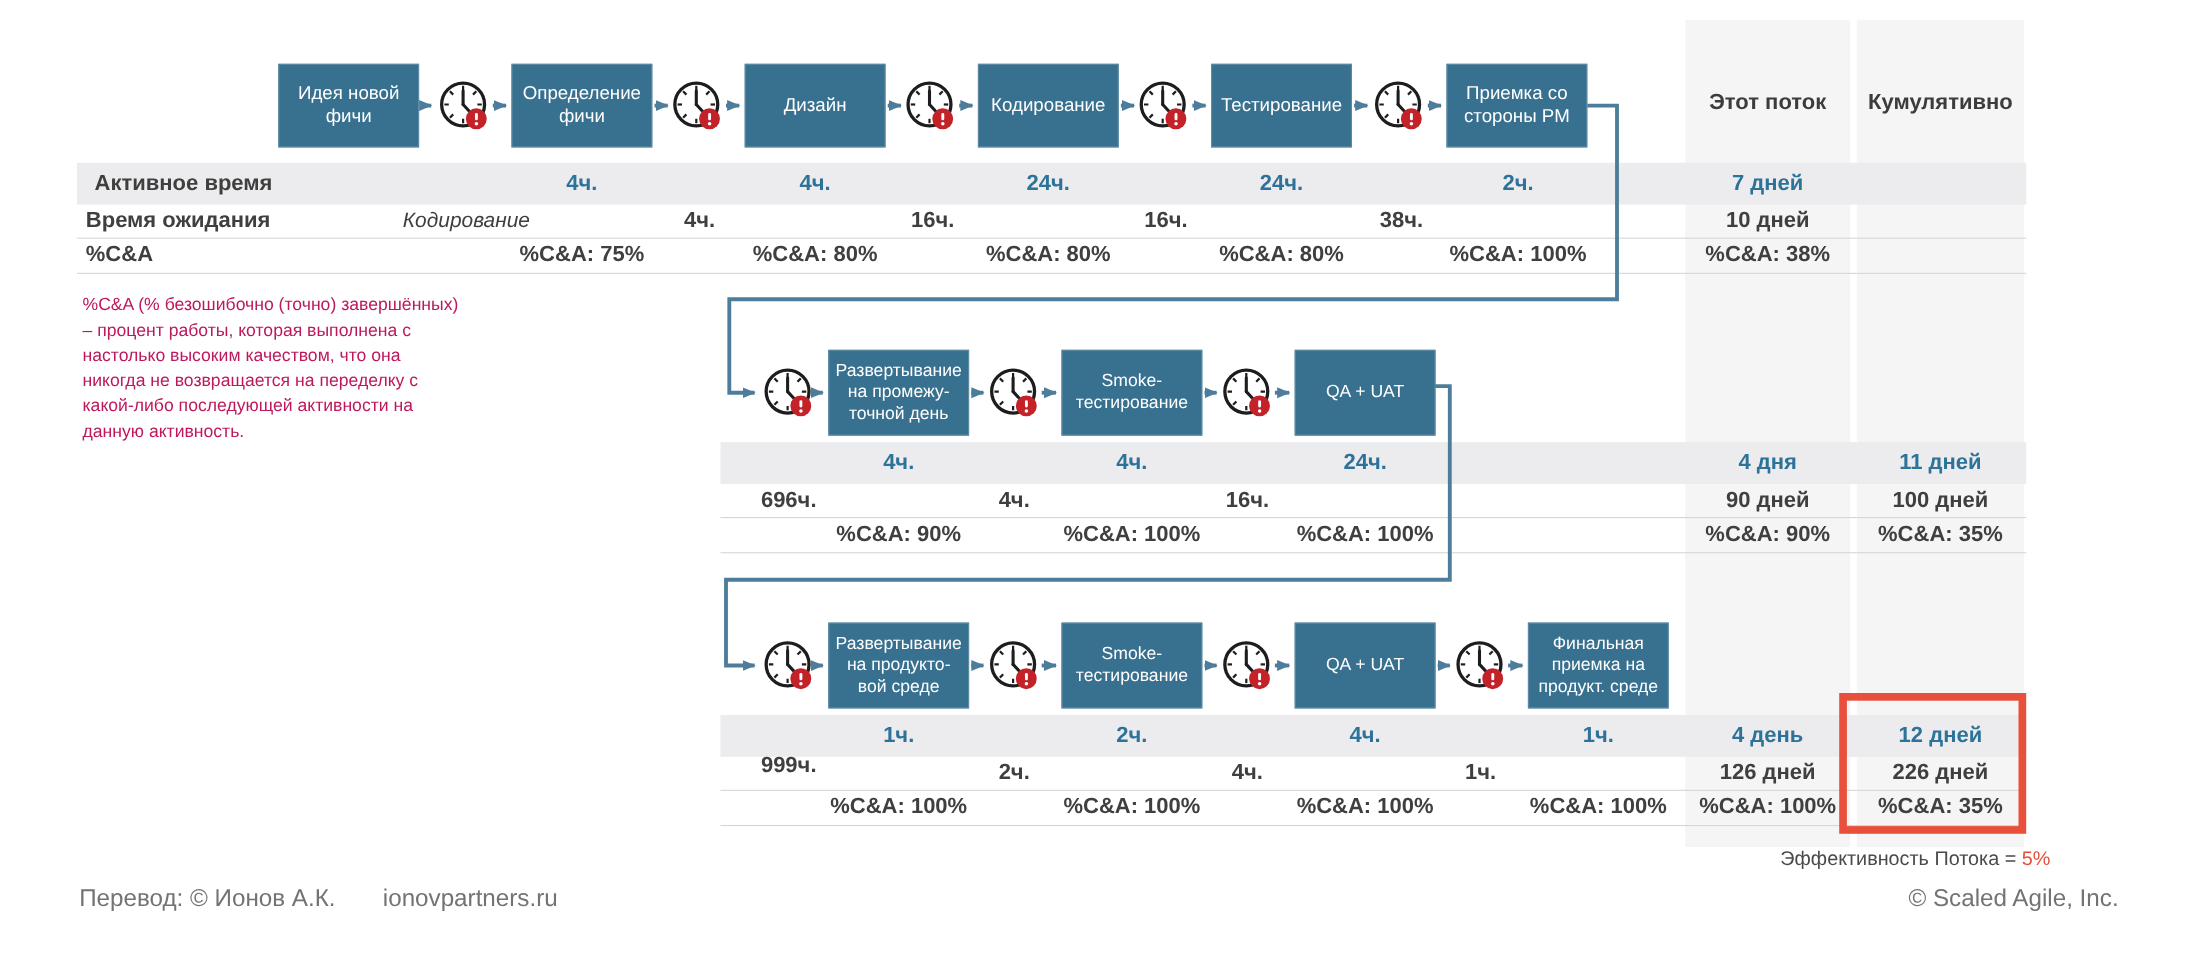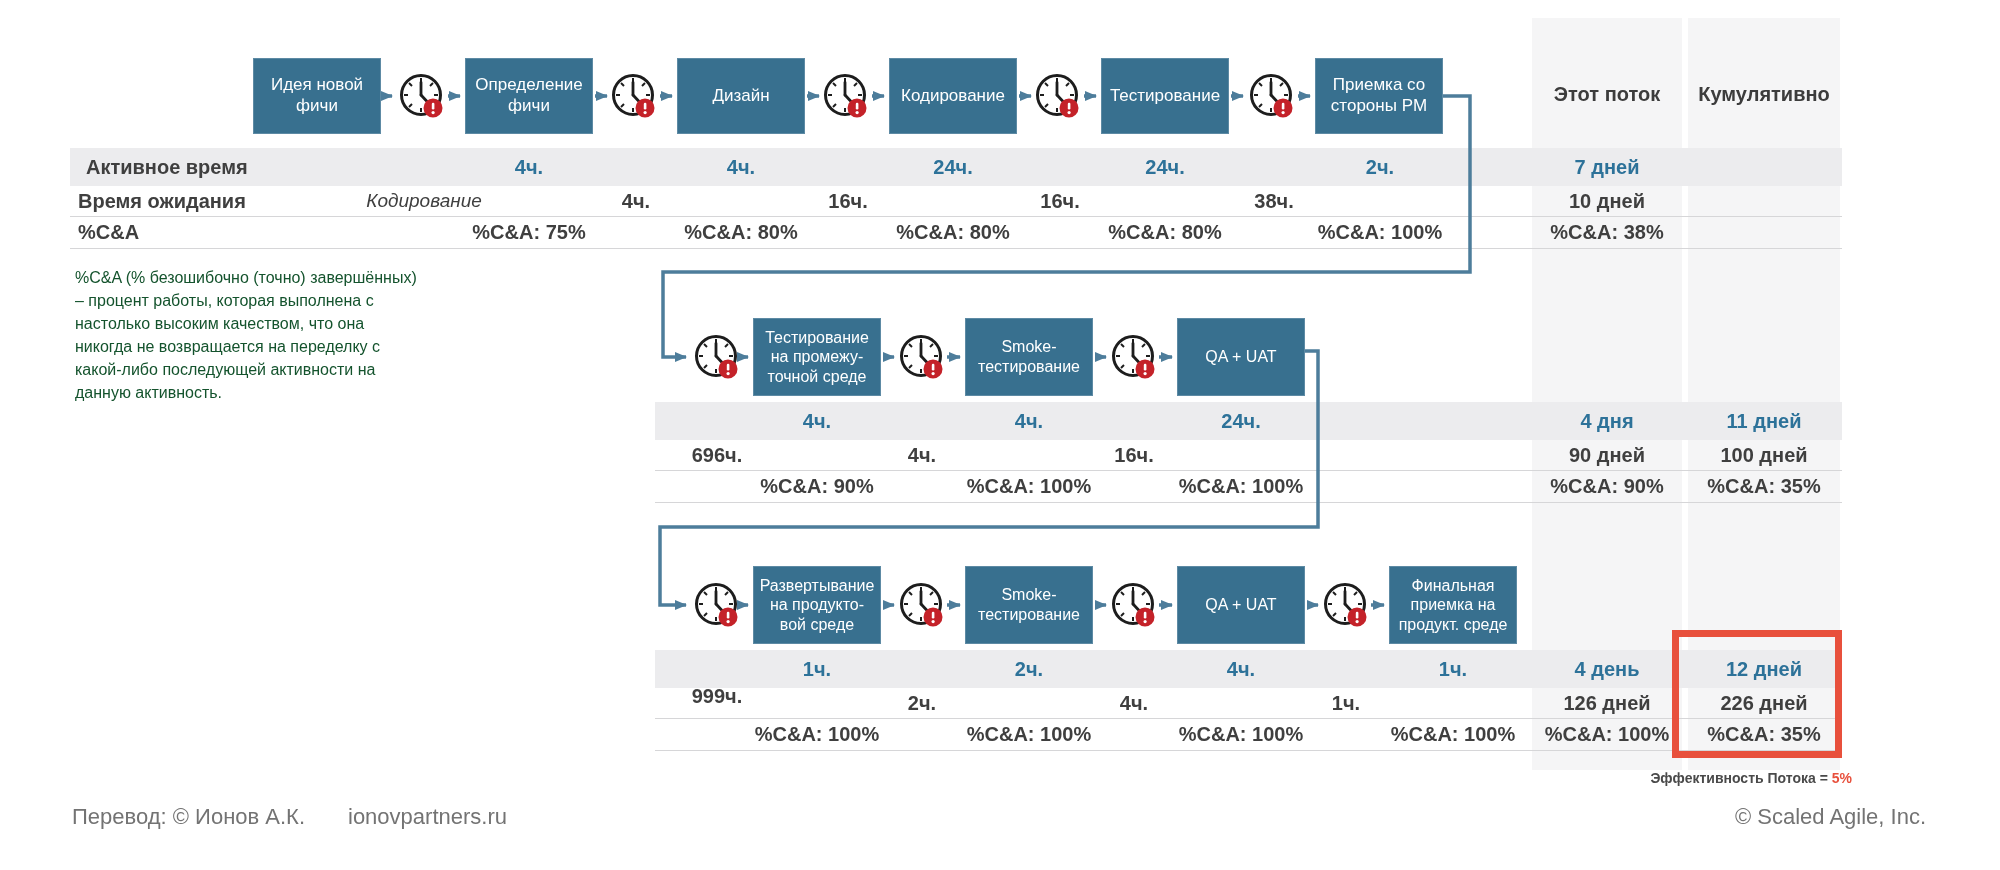--- a/index.html
+++ b/index.html
@@ -19,26 +19,26 @@
   .val{position:absolute;transform:translate(-50%,-50%);font-weight:bold;font-size:20px;
        color:#3f3f3f;white-space:nowrap;z-index:5;}
   .blue{color:#2d7299;}
   .italic{font-style:italic;font-weight:normal;font-size:19px;}
   .rowlabel{position:absolute;transform:translateY(-50%);font-weight:bold;font-size:20px;
        color:#3f3f3f;white-space:nowrap;z-index:5;}
   .colhead{position:absolute;transform:translate(-50%,-50%);font-weight:bold;font-size:20px;
        color:#3c3c3c;white-space:nowrap;z-index:5;}
 
   .note{position:absolute;left:75px;top:266px;width:348px;font-size:16px;line-height:23px;
-       color:#14532d;z-index:5;}
+       color:#be185d;z-index:5;}
 
   .hl{position:absolute;left:1672px;top:630px;width:170px;height:128px;
       border:7px solid #e8503c;box-sizing:border-box;z-index:7;background:transparent;}
 
-  .efficiency{position:absolute;top:770px;right:148px;font-size:14px;font-weight:bold;
+  .efficiency{position:absolute;top:770px;right:136px;font-size:18px;font-weight:normal;
       color:#4a4a4a;white-space:nowrap;z-index:5;}
   .efficiency .red{color:#e8503c;}
 
   .credit{position:absolute;top:804px;font-size:22px;color:#737373;white-space:nowrap;z-index:5;}
 
   svg.overlay{position:absolute;left:0;top:0;z-index:4;pointer-events:none;}
 </style>
 </head>
 <body>
 
@@ -135,21 +135,21 @@
     <use href="#clk" x="1321" y="580" width="50" height="50"></use>
   </svg>
 
   <div class="pbox f1" style="left:253px;">Идея новой фичи</div>
   <div class="pbox f1" style="left:465px;">Определение фичи</div>
   <div class="pbox f1" style="left:677px;">Дизайн</div>
   <div class="pbox f1" style="left:889px;">Кодирование</div>
   <div class="pbox f1" style="left:1101px;">Тестирование</div>
   <div class="pbox f1" style="left:1315px;">Приемка со стороны PM</div>
 
-  <div class="pbox f23" style="left:753px;top:318px;">Тестирование на промежу-точной среде</div>
+  <div class="pbox f23" style="left:753px;top:318px;">Развертывание на промежу-точной день</div>
   <div class="pbox f23" style="left:965px;top:318px;">Smoke-тестирование</div>
   <div class="pbox f23" style="left:1177px;top:318px;">QA + UAT</div>
 
   <div class="pbox f23" style="left:753px;top:566px;">Развертывание на продукто-вой среде</div>
   <div class="pbox f23" style="left:965px;top:566px;">Smoke-тестирование</div>
   <div class="pbox f23" style="left:1177px;top:566px;">QA + UAT</div>
   <div class="pbox f23" style="left:1389px;top:566px;">Финальная приемка на продукт. среде</div>
 
   <div class="rowlabel blue" style="left:70px;top:167px;margin-left:16px;">Активное время</div>
   <div class="rowlabel" style="left:78px;top:201px;">Время ожидания</div>

